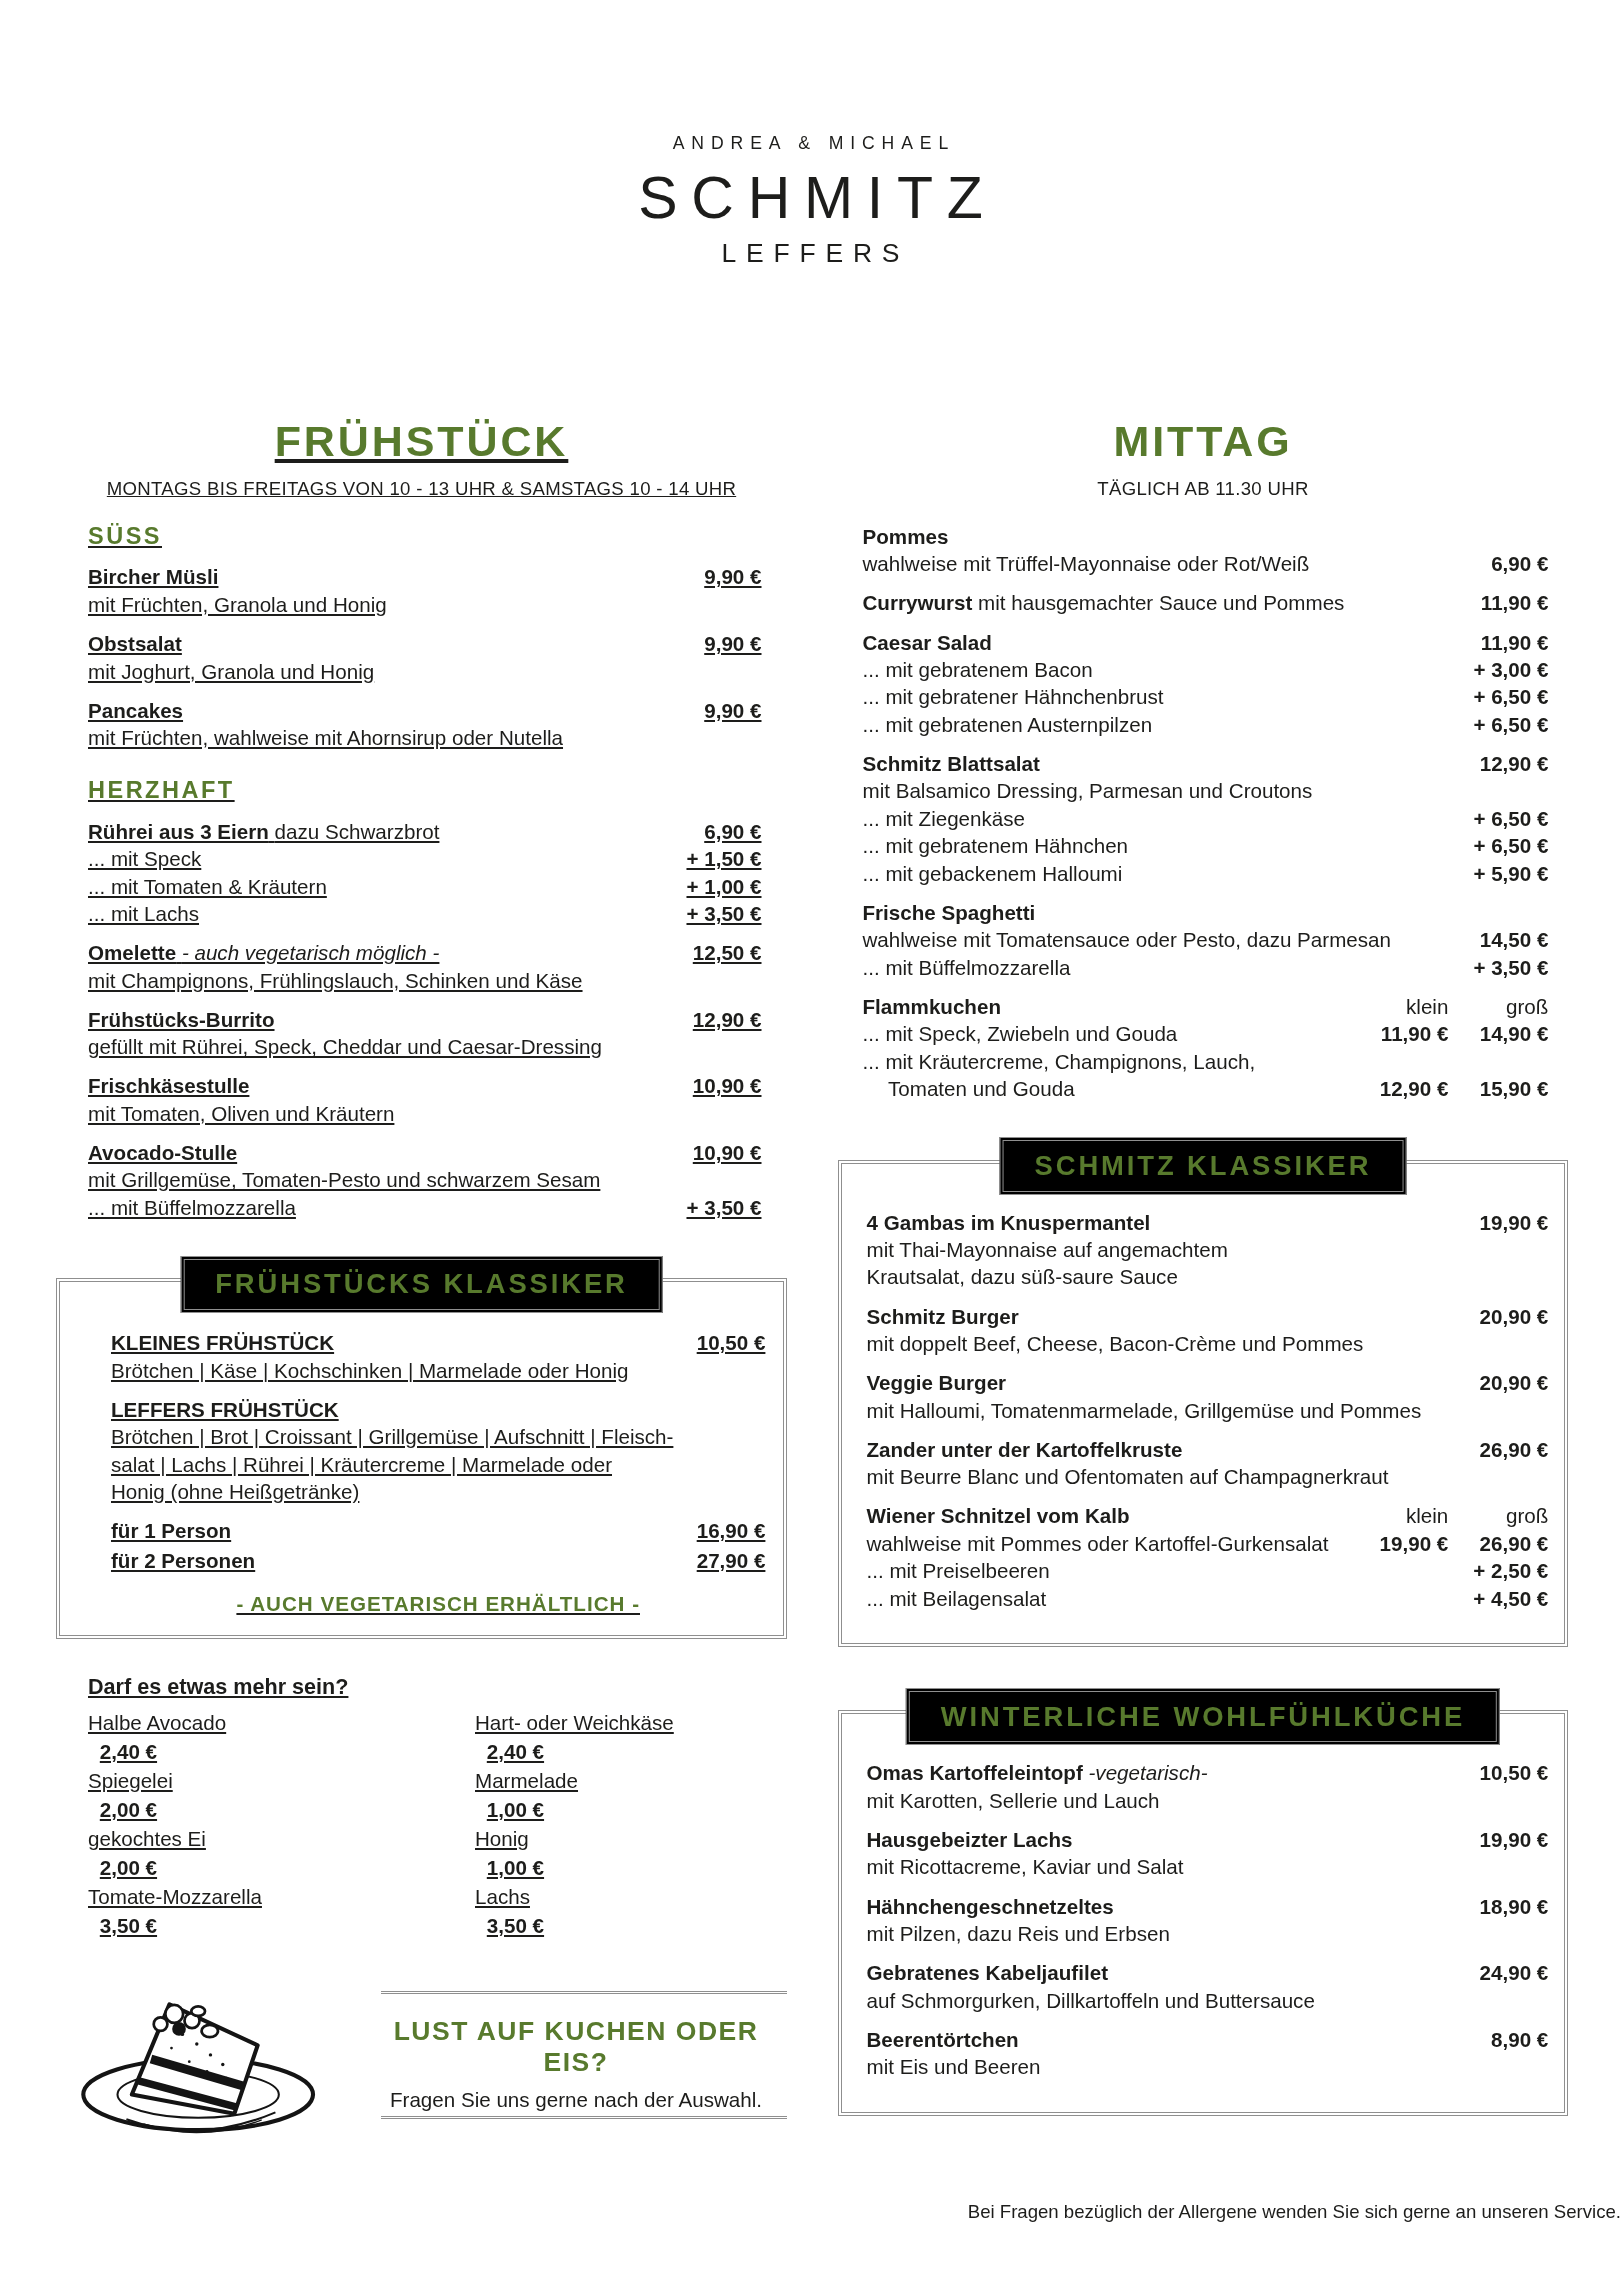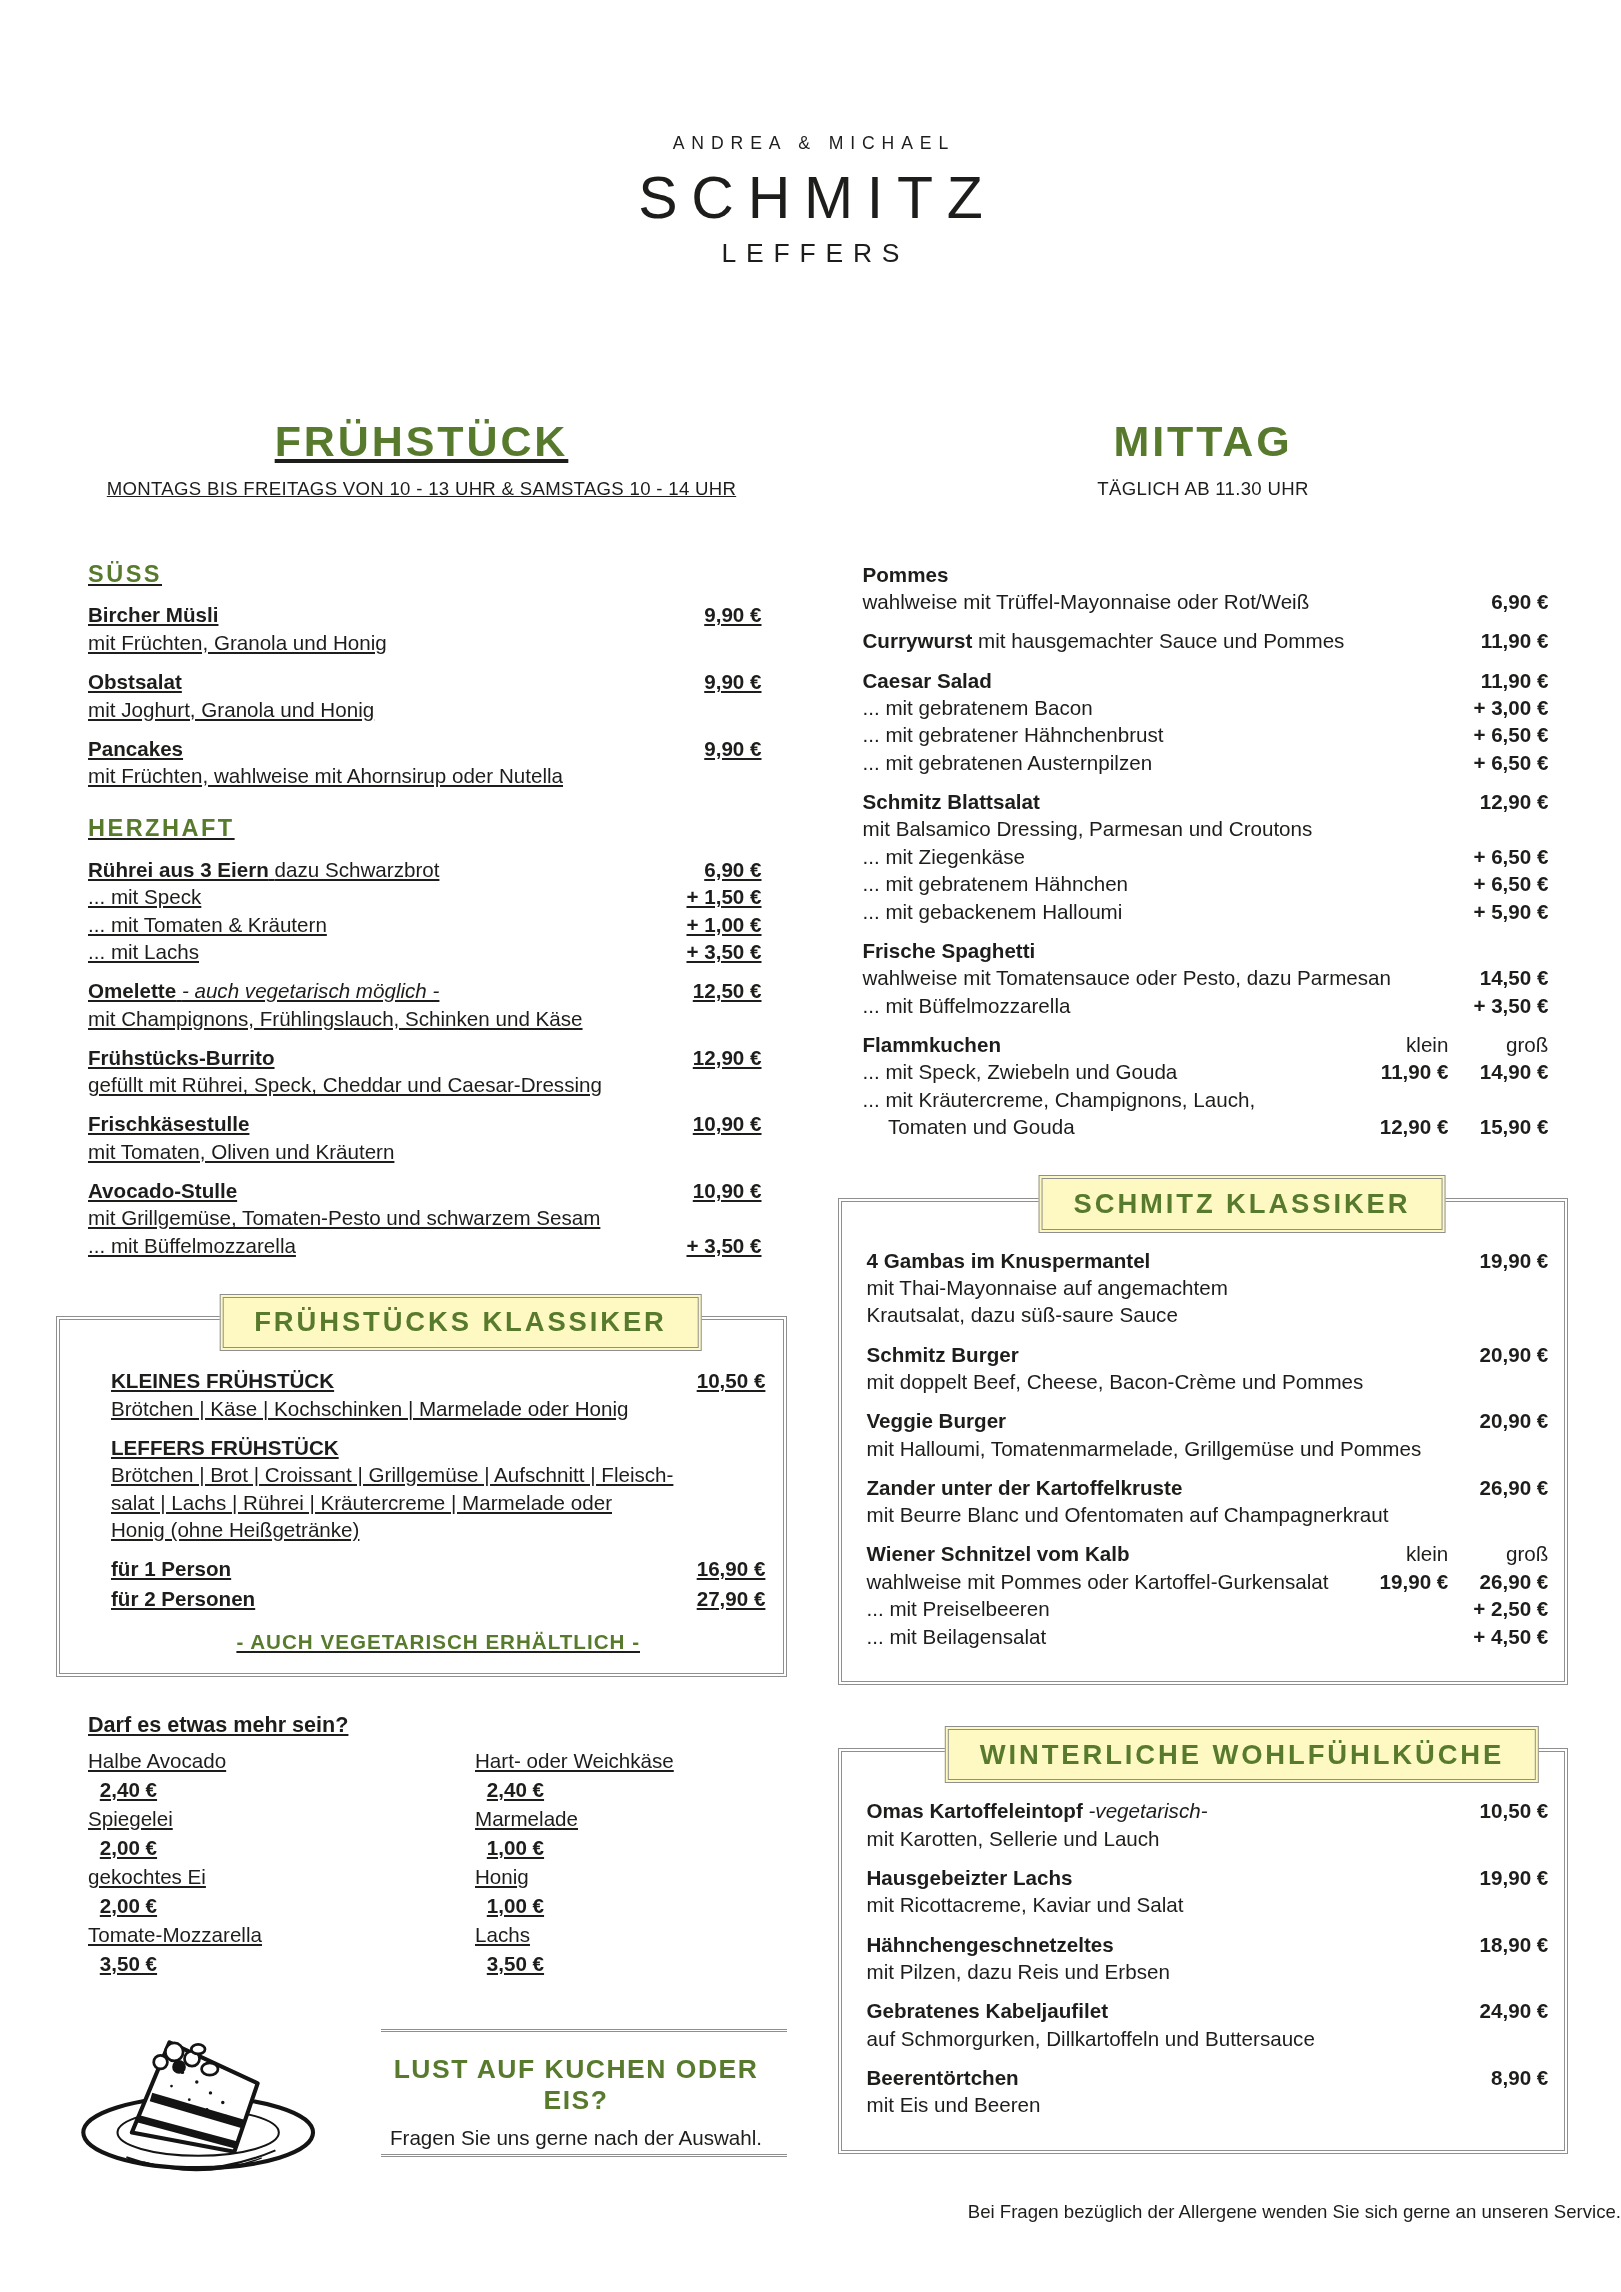--- a/index.html
+++ b/index.html
@@ -16,21 +16,21 @@
   
   .logo{position:absolute;top:133px;left:0;width:100%;text-align:center;color:var(--ink);}
   .logo-top{font-size:17.6px;letter-spacing:6.9px;text-indent:6.9px;}
   .logo-main{font-size:59px;letter-spacing:13.7px;text-indent:13.7px;margin-top:9.8px;}
   .logo-sub{font-size:26.5px;letter-spacing:9.8px;text-indent:9.8px;margin-top:5.9px;}
   
   .col{position:absolute;top:417px;}
   .col-left{left:56px;width:731px;text-decoration:underline;}
   .col-right{left:838px;width:730px;}
   .col-title{margin:0;text-align:center;color:var(--green);font-size:43px;font-weight:bold;letter-spacing:2.9px;}
-  .col-subtitle{text-align:center;font-size:18.6px;letter-spacing:0.3px;margin-top:11.8px;margin-bottom:61px;}
+  .col-subtitle{text-align:center;font-size:18.6px;letter-spacing:0.3px;margin-top:11.8px;margin-bottom:23px;}
   .list-pad{padding-left:32px;padding-right:25.5px;}
   .col-right .list-pad{padding-left:24.5px;padding-right:19.6px;}
   
   .sec-head{color:var(--green);font-weight:bold;font-size:23.5px;letter-spacing:2.5px;margin:25.5px 0 13.7px;}
   .section:first-child .sec-head{margin-top:3.9px;}
   .row{display:flex;line-height:27.4px;font-size:20.6px;}
   .row2{align-items:flex-end;}
   .iname{font-weight:bold;white-space:pre-wrap;}
   .isuffix{white-space:pre-wrap;}
   .italic{font-style:italic;}
@@ -39,22 +39,22 @@
   .size-col{width:100px;text-align:right;white-space:nowrap;}
   .size-col.bold{font-weight:bold;}
   .cont{padding-left:25.5px;}
   .menu-item{margin-bottom:11.8px;}
   .menu-item.tight{margin-bottom:2px;}
   
   .mbox{position:relative;border:4.9px double var(--rule);margin-top:57px;padding:47px 17.6px 19.6px 51px;}
   .col-right .mbox{padding:45px 15.7px 19.6px 24.5px;}
   .box-title{
     position:absolute;top:-26.5px;left:50%;transform:translateX(-50%);
-    background:#fef9c3;border:4.9px double var(--rule);padding:8.8px 31px;
-    color:var(--green);font-weight:bold;font-size:27.4px;letter-spacing:2.9px;white-space:nowrap;margin-left:39px;
+    background:#000000;border:4.9px double var(--rule);padding:8.8px 31px;
+    color:var(--green);font-weight:bold;font-size:27.4px;letter-spacing:2.9px;white-space:nowrap;
   }
   .box-note{text-align:center;color:var(--green);font-weight:bold;font-size:20.6px;letter-spacing:1px;margin-top:17.6px;}
   
   .extras{margin-top:35px;}
   .extras-heading{font-weight:bold;font-size:21.6px;margin-bottom:7.8px;}
   .extras-grid{display:flex;}
   .extras-col-a{width:253px;margin-right:134px;}
   .extras-col-b{flex:1;}
   .extras .row{line-height:29px;flex-direction:column;}
   

